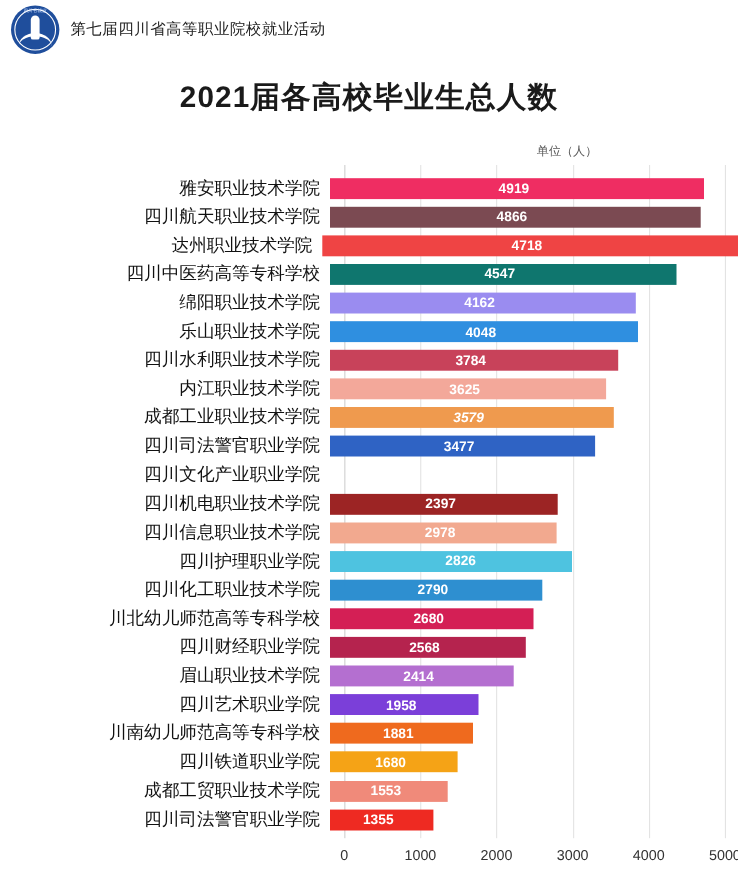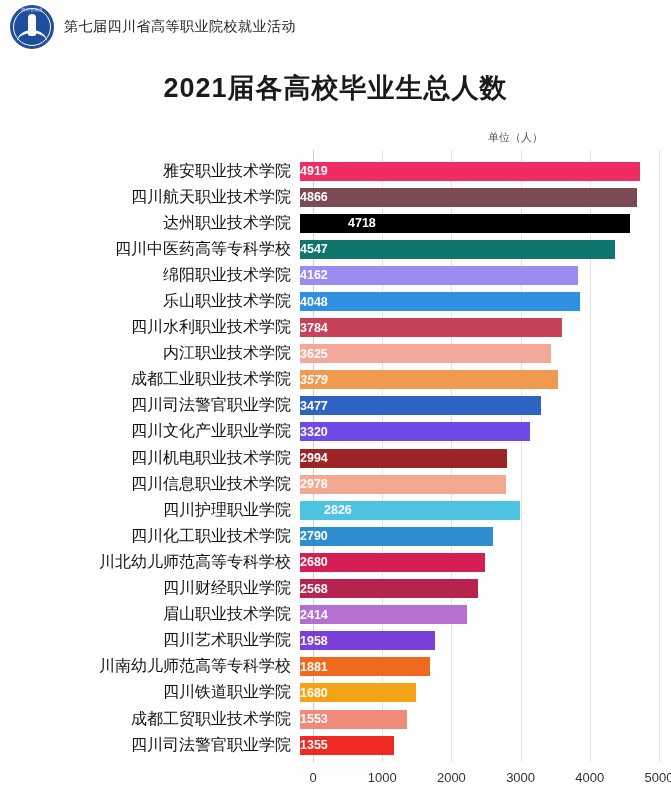--- a/index.html
+++ b/index.html
@@ -147,21 +147,21 @@
     flex: 1 1 auto;
     display: flex;
     align-items: center;
   }
   .bar {
     height: 19px;
     border-radius: 0;
     position: relative;
     display: flex;
     align-items: center;
-    justify-content: flex-start;
+    justify-content: center;
   }
   .bar-value {
     font-size: 12.5px;
     font-weight: bold;
     color: #ffffff;
     padding-right: 6px;
     white-space: nowrap;
   }
 
   
@@ -219,21 +219,21 @@
         <div class="row-label">四川航天职业技术学院</div>
         <div class="bar-cell">
           <div class="bar" style="width: 336.727px; background: rgb(123, 74, 82);">
             <span class="bar-value">4866</span>
           </div>
         </div>
       </div>
       <div class="row">
         <div class="row-label">达州职业技术学院</div>
         <div class="bar-cell">
-          <div class="bar" style="width: 282px; background: #000000; padding-left: 48px;">
+          <div class="bar" style="width: 378px; background: #ef4444;">
             <span class="bar-value">4718</span>
           </div>
         </div>
       </div>
       <div class="row">
         <div class="row-label">四川中医药高等专科学校</div>
         <div class="bar-cell">
           <div class="bar" style="width: 314.652px; background: #0f766e;">
             <span class="bar-value">4547</span>
           </div>
@@ -282,31 +282,26 @@
       <div class="row">
         <div class="row-label">四川司法警官职业学院</div>
         <div class="bar-cell">
           <div class="bar" style="width: 240.608px; background: rgb(47, 99, 196);">
             <span class="bar-value">3477</span>
           </div>
         </div>
       </div>
       <div class="row">
         <div class="row-label">四川文化产业职业学院</div>
-        <div class="bar-cell">
-          <div class="bar" style="width: 229.744px; background: rgb(111, 74, 232);">
-            <span class="bar-value">3320</span>
-          </div>
-        </div>
       </div>
       <div class="row">
         <div class="row-label">四川机电职业技术学院</div>
         <div class="bar-cell">
           <div class="bar" style="width: 207.185px; background: rgb(156, 36, 36);">
-            <span class="bar-value">2994</span>
+            <span class="bar-value">2397</span>
           </div>
         </div>
       </div>
       <div class="row">
         <div class="row-label">四川信息职业技术学院</div>
         <div class="bar-cell">
           <div class="bar" style="width: 206.078px; background: rgb(242, 169, 143);">
             <span class="bar-value">2978</span>
           </div>
         </div>

